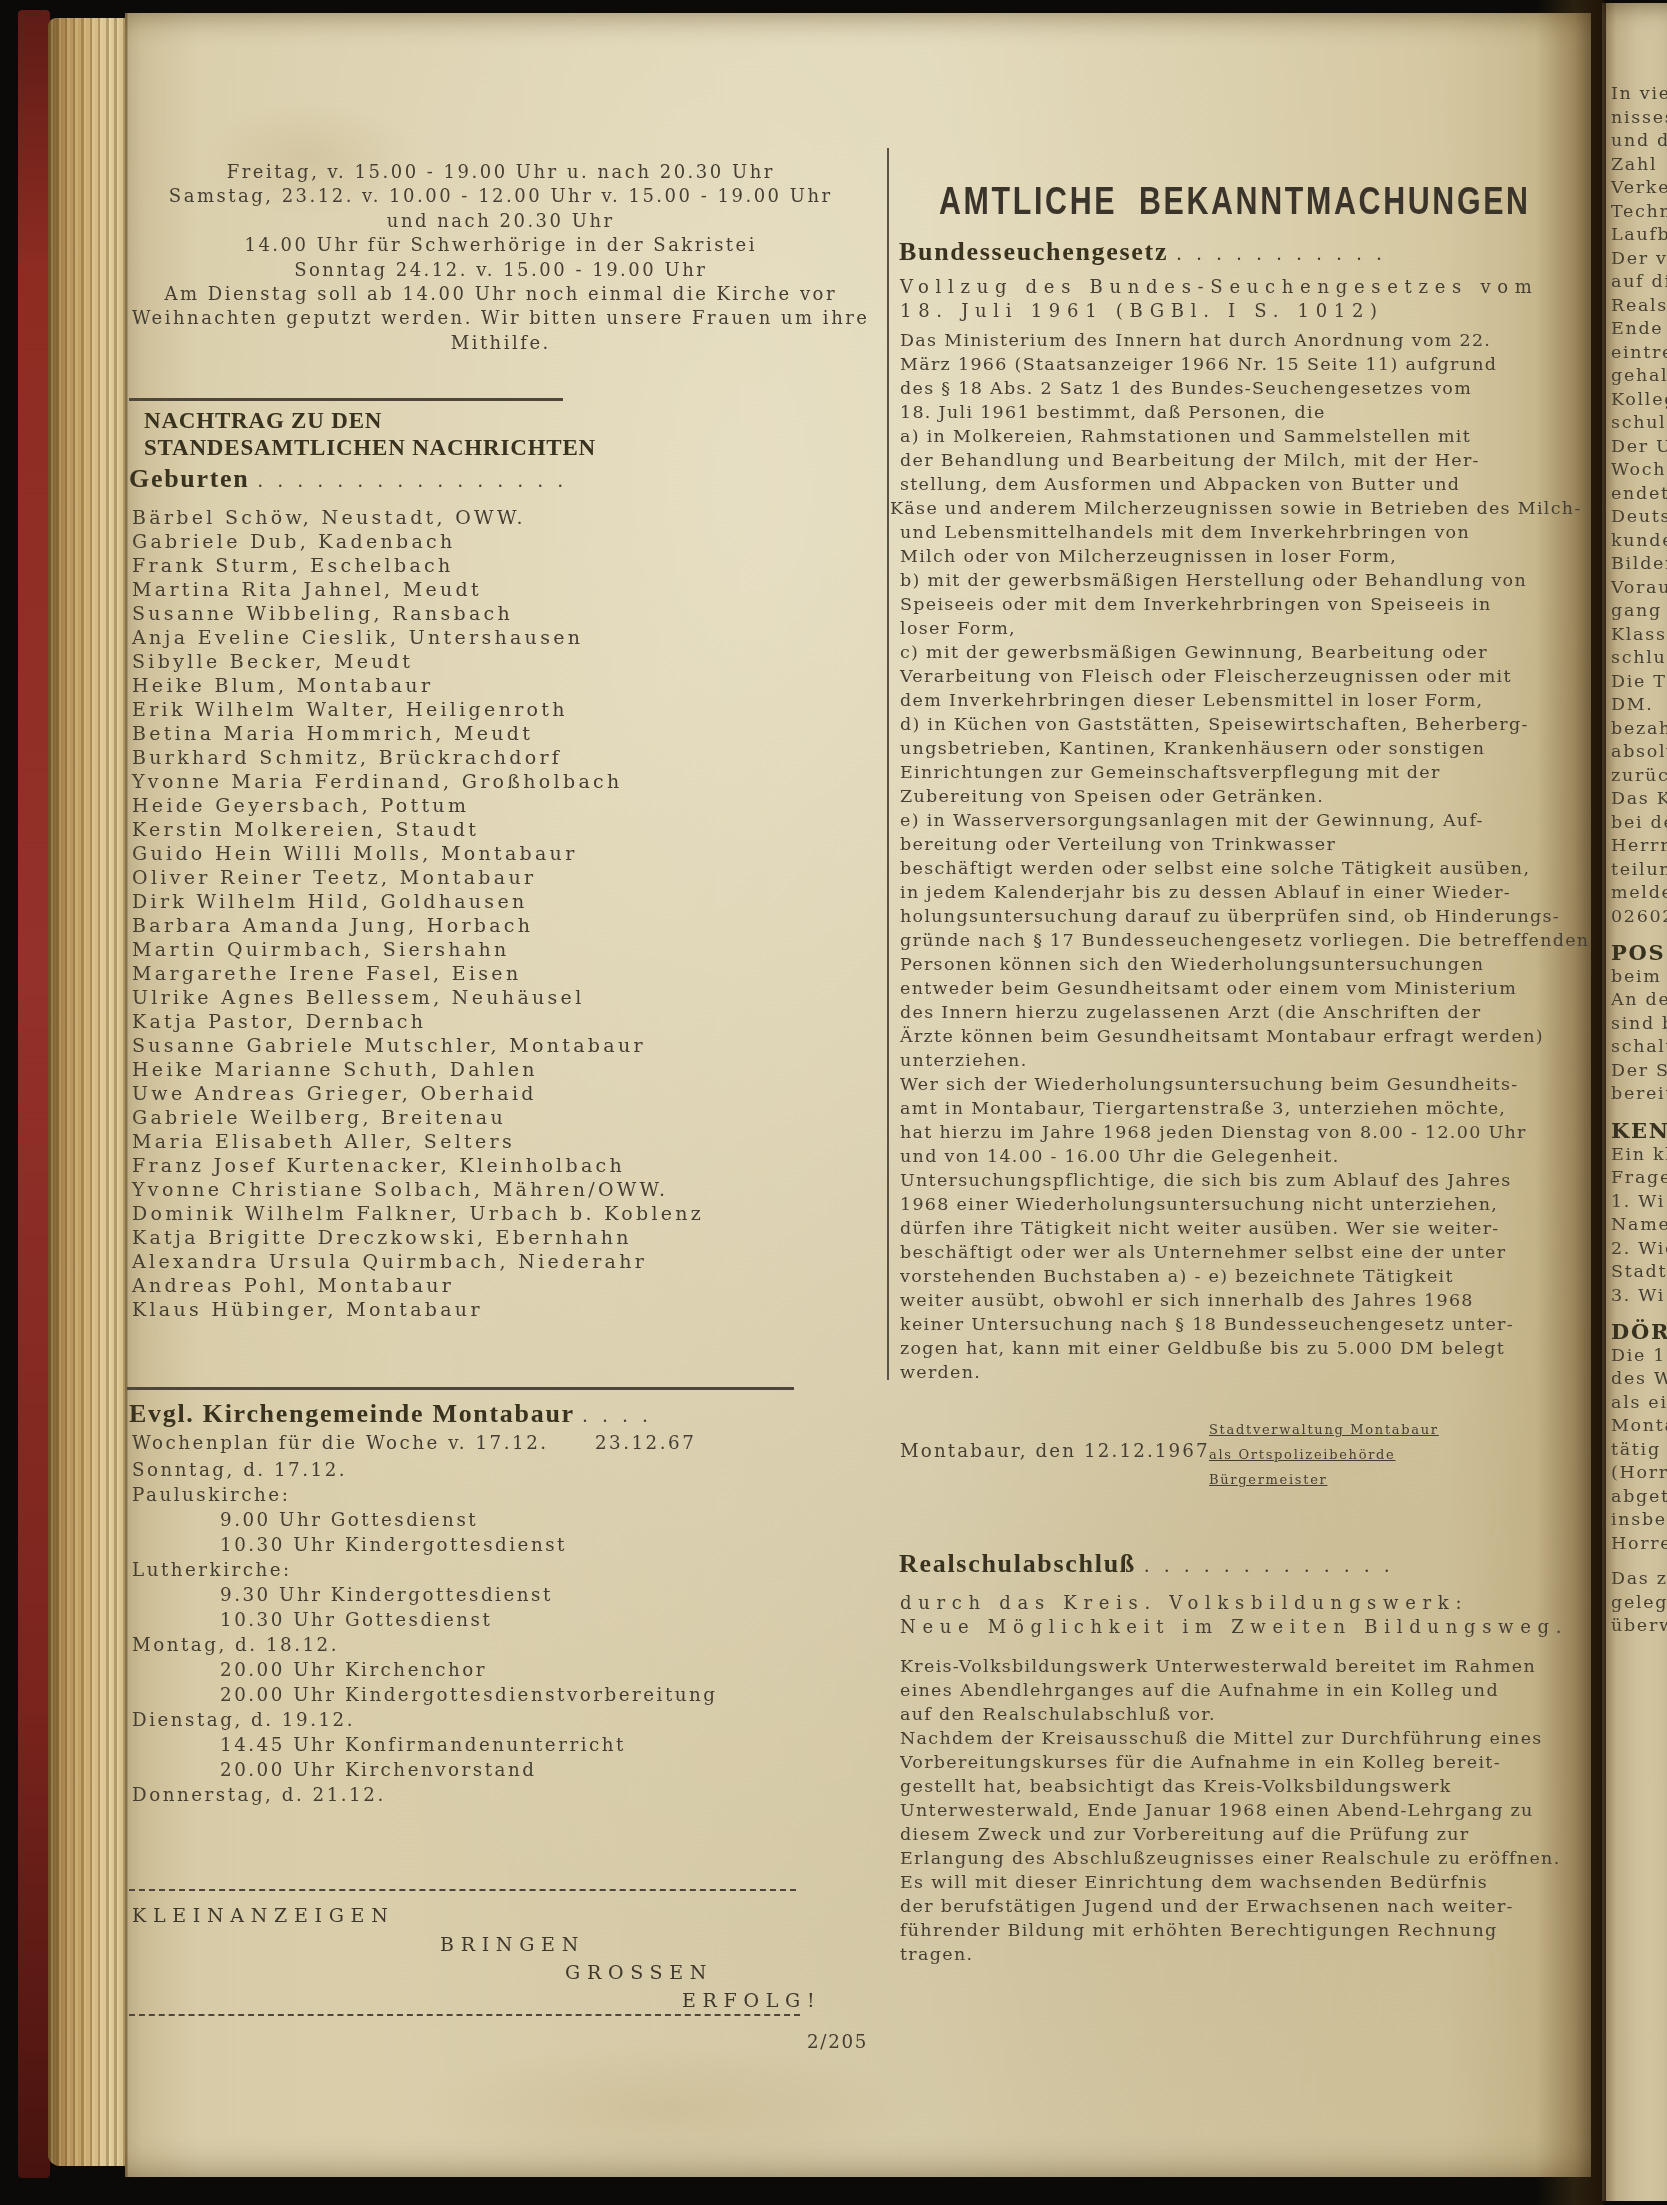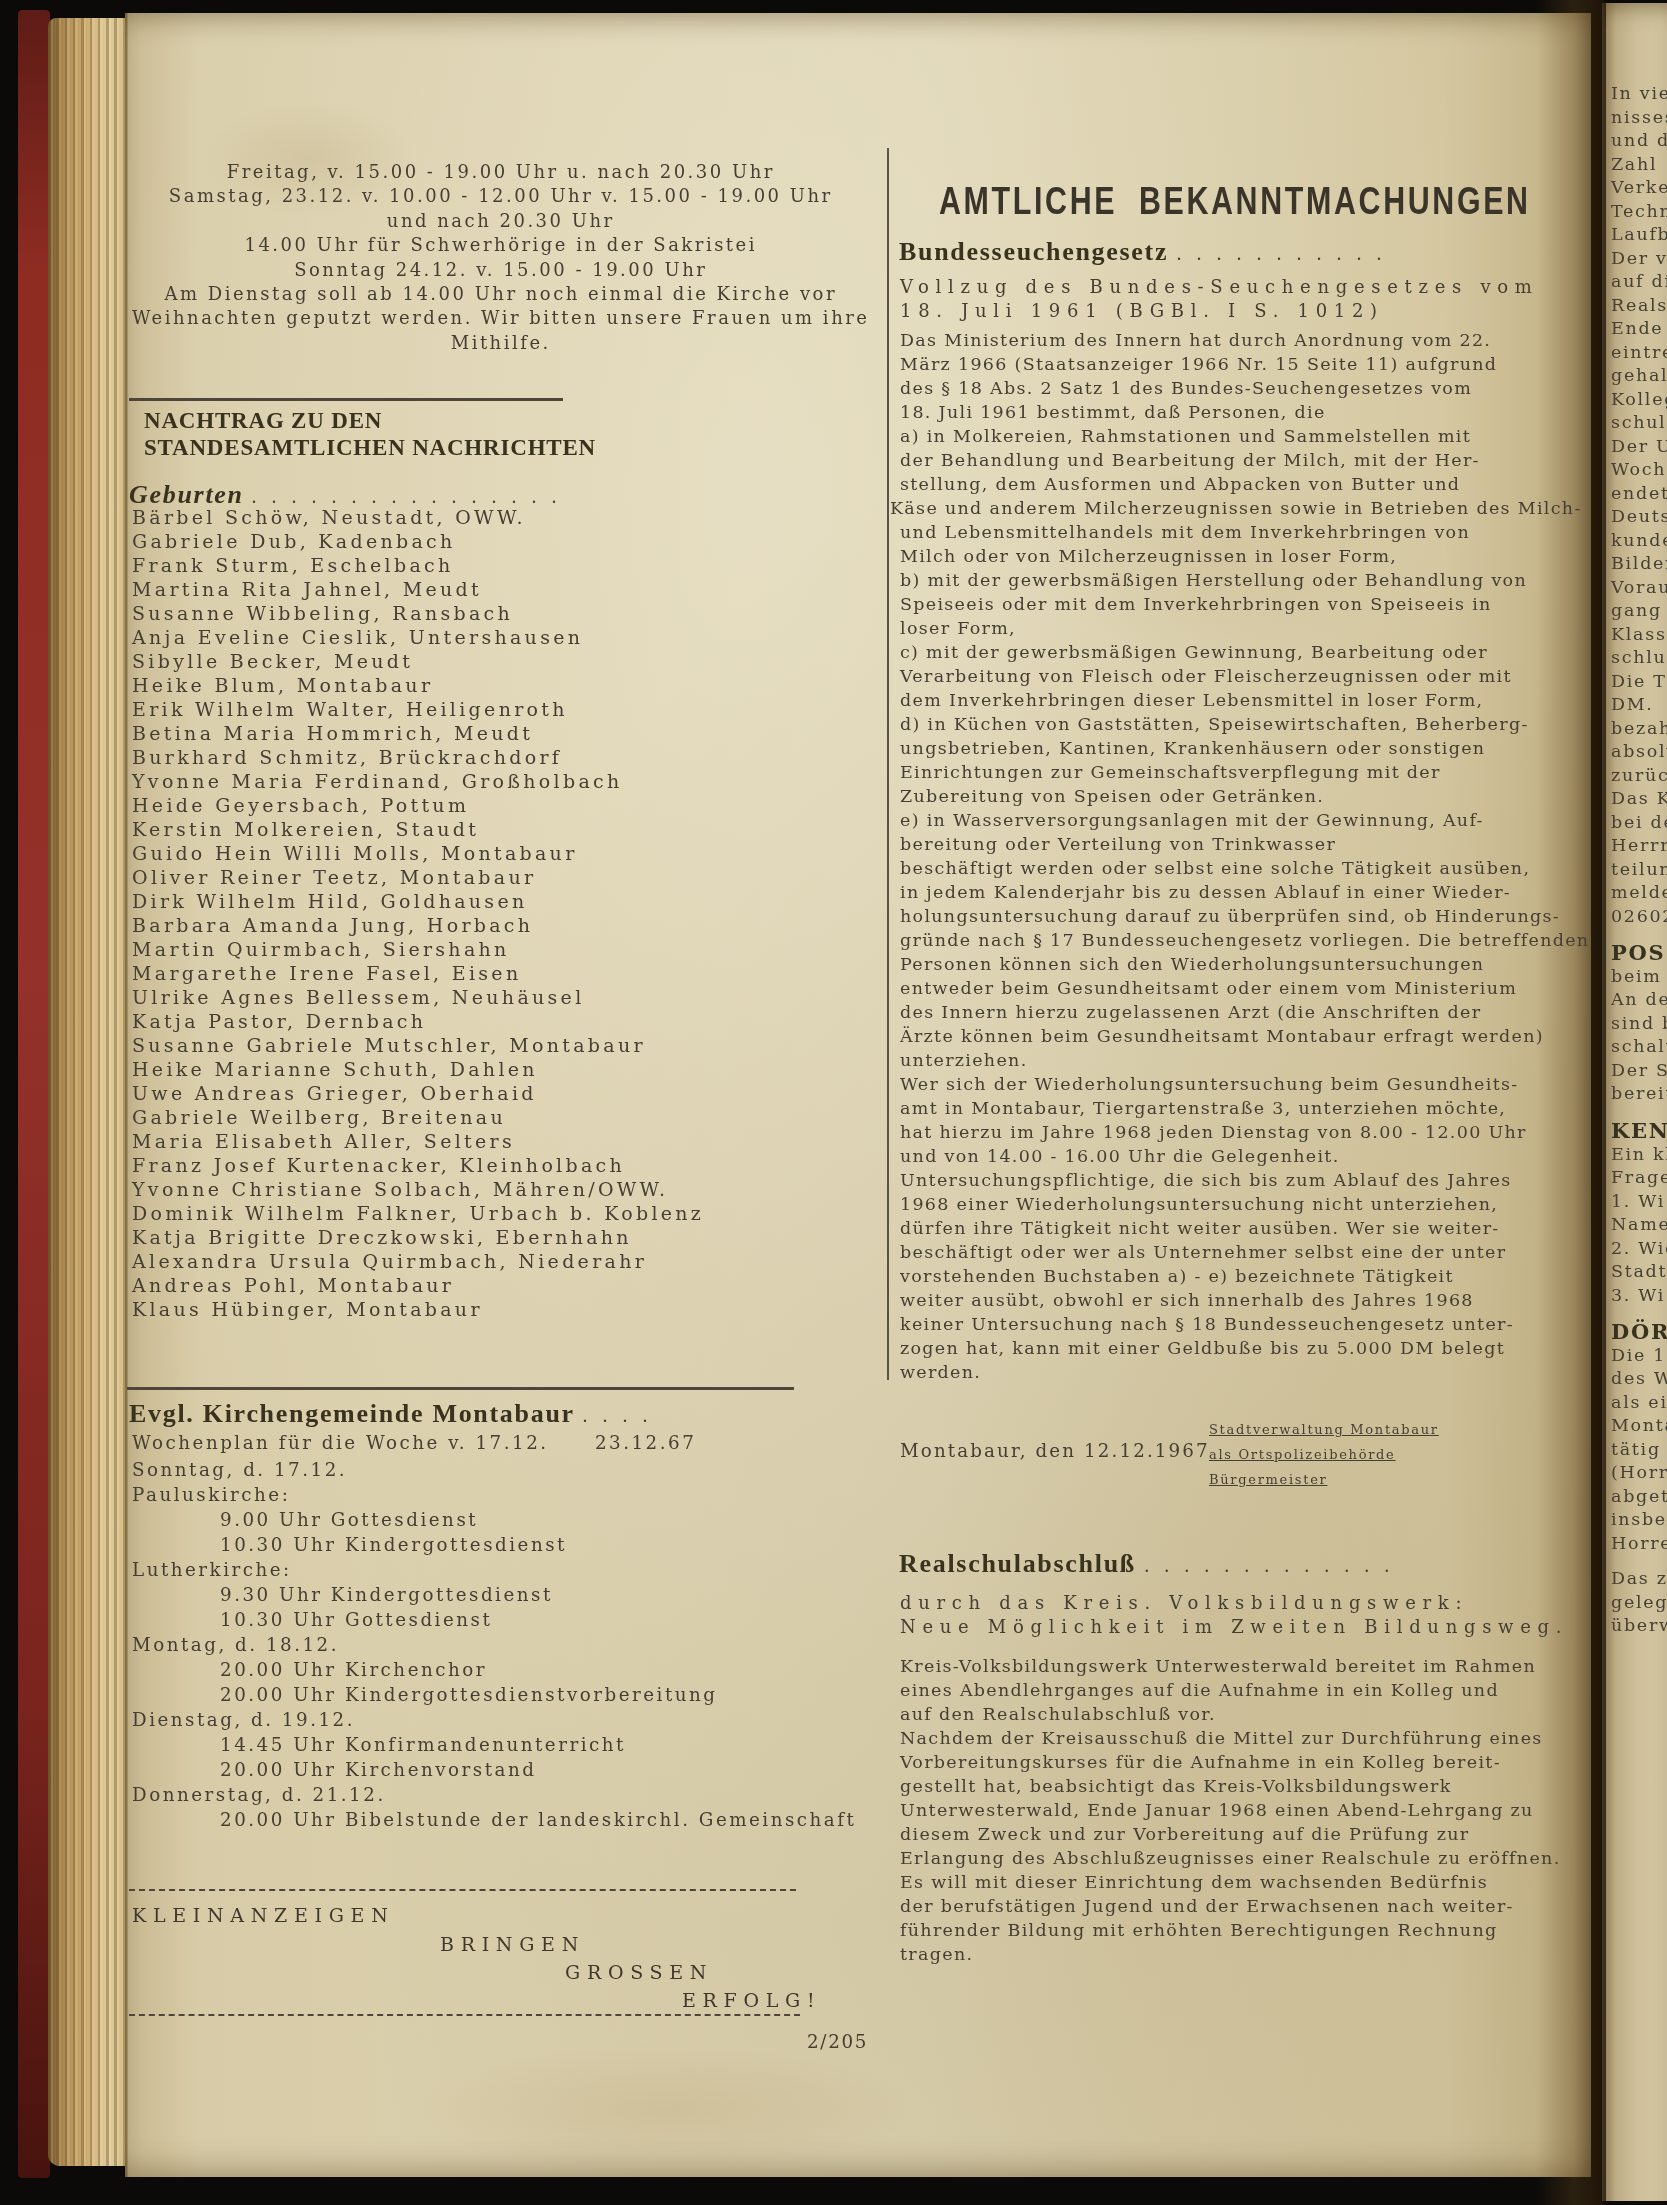--- a/index.html
+++ b/index.html
@@ -88,21 +88,21 @@
       <div>und nach 20.30 Uhr</div>
       <div>14.00 Uhr für Schwerhörige in der Sakristei</div>
       <div>Sonntag 24.12. v. 15.00 - 19.00 Uhr</div>
       <div>Am Dienstag soll ab 14.00 Uhr noch einmal die Kirche vor</div>
       <div>Weihnachten geputzt werden. Wir bitten unsere Frauen um ihre</div>
       <div>Mithilfe.</div>
     </div>
 
   <div class="tb nachtrag-title" style="left:129px;top:407px;">NACHTRAG ZU DEN</div>
   <div class="tb nachtrag-title" style="left:129px;top:434px;">STANDESAMTLICHEN NACHRICHTEN</div>
-  <div class="tb sec-title" style="left:129px;top:480px;font-style:italic;">
+  <div class="tb sec-title" style="left:129px;top:464px;">
     <span>Geburten</span>
     <span class="dots">. . . . . . . . . . . . . . . .</span>
   </div>
 
   <div class="tb births lines" style="left:132px;top:505px;">
       <div>Bärbel Schöw, Neustadt, OWW.</div>
       <div>Gabriele Dub, Kadenbach</div>
       <div>Frank Sturm, Eschelbach</div>
       <div>Martina Rita Jahnel, Meudt</div>
       <div>Susanne Wibbeling, Ransbach</div>
@@ -153,21 +153,20 @@
       <div>Lutherkirche:</div>
       <div class="ind">9.30 Uhr Kindergottesdienst</div>
       <div class="ind">10.30 Uhr Gottesdienst</div>
       <div>Montag, d. 18.12.</div>
       <div class="ind">20.00 Uhr Kirchenchor</div>
       <div class="ind">20.00 Uhr Kindergottesdienstvorbereitung</div>
       <div>Dienstag, d. 19.12.</div>
       <div class="ind">14.45 Uhr Konfirmandenunterricht</div>
       <div class="ind">20.00 Uhr Kirchenvorstand</div>
       <div>Donnerstag, d. 21.12.</div>
-      <div class="ind">20.00 Uhr Bibelstunde der landeskirchl. Gemeinschaft</div>
     </div>
 
   <div class="tb klein" style="left:132px;top:1904px;">KLEINANZEIGEN</div>
   <div class="tb klein" style="left:440px;top:1933px;">BRINGEN</div>
   <div class="tb klein" style="left:565px;top:1961px;">GROSSEN</div>
   <div class="tb klein" style="left:682px;top:1989px;">ERFOLG!</div>
 
   <div class="tb pageno" style="left:807px;top:2031px;">2/205</div>
 
   <div class="tb amtliche" style="left:939px;top:180px;">AMTLICHE BEKANNTMACHUNGEN</div>

